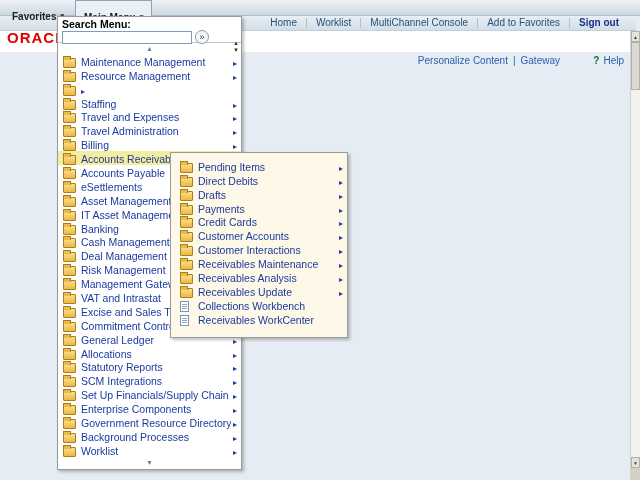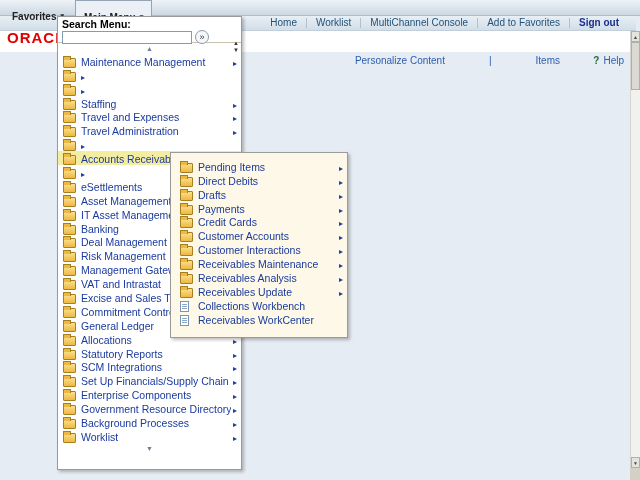--- a/index.html
+++ b/index.html
@@ -46,21 +46,21 @@
   .logo {
     position:absolute; top:29px; left:7px; z-index:2;
     font-size:15px; font-weight:bold; letter-spacing:1px; color:#e10000;
   }
 
   
   .personalize {
     position:absolute; top:55px; right:80px; z-index:2;
     font-size:10px; color:#2a5db0; display:flex; gap:5px; align-items:center;
   }
-  .personalize span { cursor:pointer;margin-left:39px; }
+  .personalize span { cursor:pointer; }
   .personalize .pipe { color:#2a5db0; cursor:default; }
   .help {
     position:absolute; top:55px; right:16px; z-index:2;
     font-size:10px; color:#2a5db0; display:flex; gap:4px; align-items:center; cursor:pointer;
   }
   .help-q { font-weight:bold; color:#1f6a3c; }
 
   
   .menu-panel {
     position:absolute; left:57px; top:16px; width:185px; height:454px;
@@ -174,21 +174,21 @@
   <span class="hlink">Add to Favorites</span>
   <span class="hlink signout">Sign out</span>
 </div>
 
 <div class="logo-band"></div>
 <div class="logo">ORACLE</div>
 
 <div class="personalize">
   <span>Personalize Content</span>
   <span class="pipe">|</span>
-  <span>Items</span>
+  <span>Gateway</span>
 </div>
 <div class="help">
   <span class="help-q">?</span>
   <span>Help</span>
 </div>
 
 <div class="menu-panel">
   <div class="search-area">
     <div class="search-label">Search Menu:</div>
     <div class="search-row">
@@ -208,20 +208,21 @@
   <div class="menu-list">
 
       <div class="menu-item">
         <span class="mi-icon icon-folder"></span>
         <span class="mi-label">Maintenance Management</span>
         <span class="mi-arrow">▸</span>
       </div>
 
       <div class="menu-item">
         <span class="mi-icon icon-folder"></span>
+        <span class="mi-label">Resource Management</span>
         <span class="mi-arrow">▸</span>
       </div>
 
       <div class="menu-item">
         <span class="mi-icon icon-folder"></span>
         <span class="mi-arrow">▸</span>
       </div>
 
       <div class="menu-item">
         <span class="mi-icon icon-folder"></span>
@@ -236,31 +237,33 @@
       </div>
 
       <div class="menu-item">
         <span class="mi-icon icon-folder"></span>
         <span class="mi-label">Travel Administration</span>
         <span class="mi-arrow">▸</span>
       </div>
 
       <div class="menu-item">
         <span class="mi-icon icon-folder"></span>
+        <span class="mi-label">Billing</span>
         <span class="mi-arrow">▸</span>
       </div>
 
       <div class="menu-item highlighted">
         <span class="mi-icon icon-folder"></span>
         <span class="mi-label">Accounts Receivable</span>
         <span class="mi-arrow">▸</span>
       </div>
 
       <div class="menu-item">
         <span class="mi-icon icon-folder"></span>
+        <span class="mi-label">Accounts Payable</span>
         <span class="mi-arrow">▸</span>
       </div>
 
       <div class="menu-item">
         <span class="mi-icon icon-folder"></span>
         <span class="mi-label">eSettlements</span>
         <span class="mi-arrow">▸</span>
       </div>
 
       <div class="menu-item">
@@ -274,20 +277,25 @@
         <span class="mi-label">IT Asset Management</span>
         <span class="mi-arrow">▸</span>
       </div>
 
       <div class="menu-item">
         <span class="mi-icon icon-folder"></span>
         <span class="mi-label">Banking</span>
         <span class="mi-arrow">▸</span>
       </div>
 
+      <div class="menu-item">
+        <span class="mi-icon icon-folder"></span>
+        <span class="mi-label">Cash Management</span>
+        <span class="mi-arrow">▸</span>
+      </div>
 
       <div class="menu-item">
         <span class="mi-icon icon-folder"></span>
         <span class="mi-label">Deal Management</span>
         <span class="mi-arrow">▸</span>
       </div>
 
       <div class="menu-item">
         <span class="mi-icon icon-folder"></span>
         <span class="mi-label">Risk Management</span>

